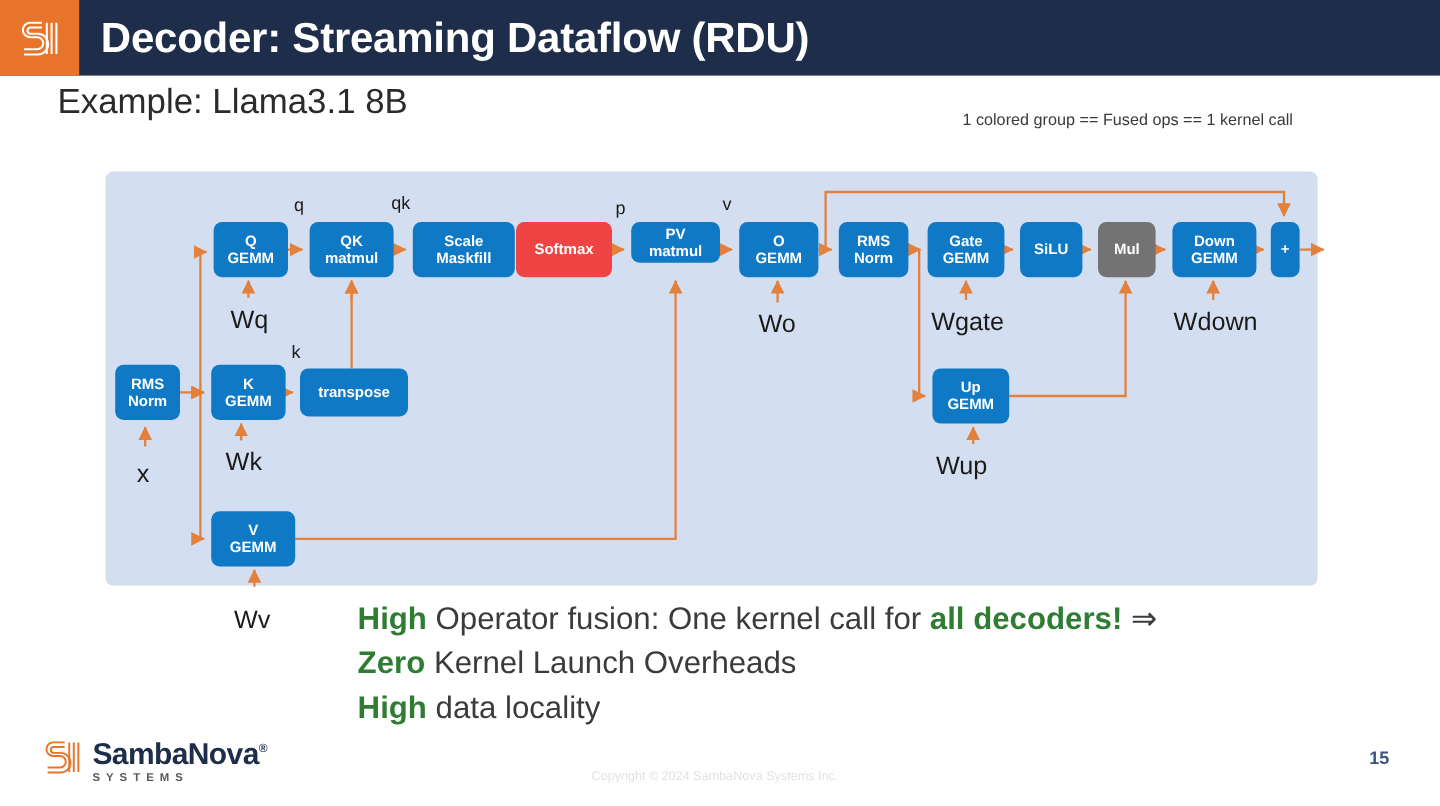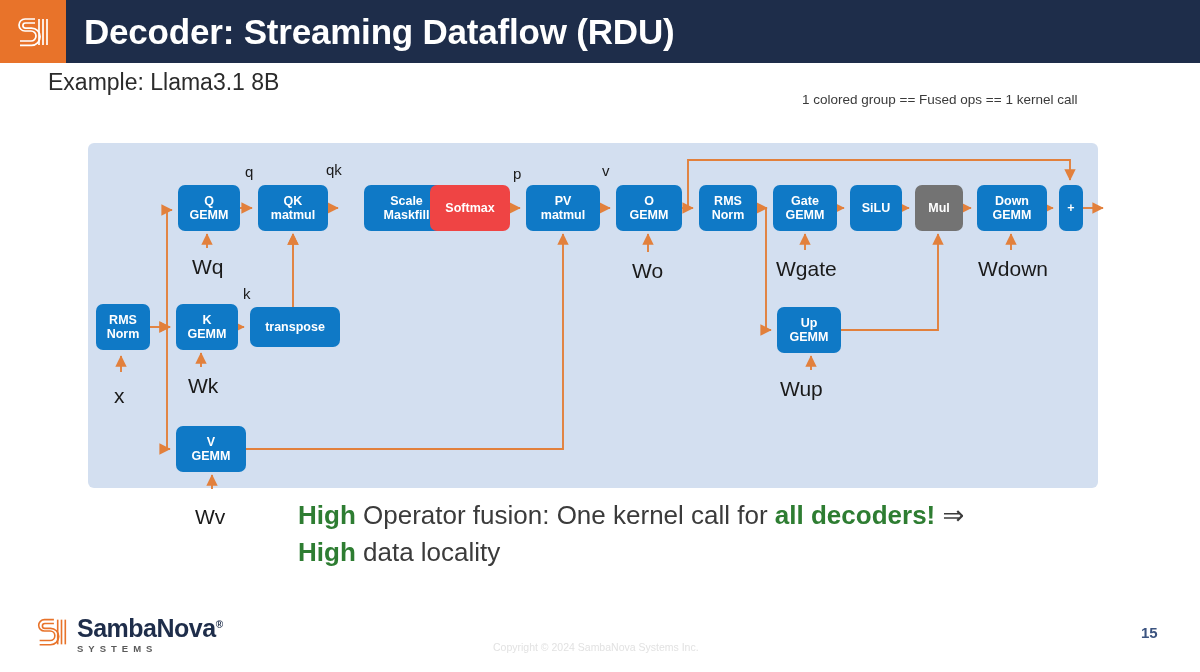--- a/index.html
+++ b/index.html
@@ -25,21 +25,21 @@
     position:absolute;left:84px;top:12px;
     color:#ffffff;
     font-size:35px;font-weight:bold;
     letter-spacing:-0.2px;
     white-space:nowrap;
   }
 
   
   #example-label{
     position:absolute;left:48px;top:69px;
-    font-size:23px;color:#2b2b2b;
+    font-size:29px;color:#2b2b2b;
     white-space:nowrap;
   }
   #legend-note{
     position:absolute;left:802px;top:92px;
     font-size:13.5px;color:#3a3a3a;
     white-space:nowrap;
   }
 
   
   #diagram-panel{
@@ -231,32 +231,32 @@
       <div>
         <span>transpose</span>
       </div>
     </div>
     <div class="node" style="left: 258px; top: 185px; width: 70px; height: 46px; background: rgb(15, 121, 198);">
       <div>
         <span>QK</span>
         <span>matmul</span>
       </div>
     </div>
-    <div class="node" style="left: 364px; top: 185px; width: 85px; height: 46px; background: rgb(15, 121, 198);">
+    <div class="node" style="left: 344px; top: 185px; width: 85px; height: 46px; background: rgb(15, 121, 198);">
       <div>
         <span>Scale</span>
         <span>Maskfill</span>
       </div>
     </div>
     <div class="node" style="left: 430px; top: 185px; width: 80px; height: 46px; background: #ef4444;">
       <div>
         <span>Softmax</span>
       </div>
     </div>
-    <div class="node" style="left: 526px; top: 185px; width: 74px; height: 46px; background: rgb(15, 121, 198);">
+    <div class="node" style="left: 526px; top: 185px; width: 74px; height: 34px; background: rgb(15, 121, 198);">
       <div>
         <span>PV</span>
         <span>matmul</span>
       </div>
     </div>
     <div class="node" style="left: 616px; top: 185px; width: 66px; height: 46px; background: rgb(15, 121, 198);">
       <div>
         <span>O</span>
         <span>GEMM</span>
       </div>
@@ -313,20 +313,23 @@
     <div class="weight-label" style="left: 114px; top: 384px;">x</div>
     <div class="weight-label" style="left: 632px; top: 259px;">Wo</div>
     <div class="weight-label" style="left: 776px; top: 257px;">Wgate</div>
     <div class="weight-label" style="left: 780px; top: 377px;">Wup</div>
     <div class="weight-label" style="left: 978px; top: 257px;">Wdown</div>
   </div>
 
 <div id="bullets">
   <div class="bullet-line">
     <span class="kw">High</span><span> Operator fusion: One kernel call for </span><span class="kw2">all decoders!</span><span> ⇒</span>
+  </div>
+  <div class="bullet-line">
+    <span class="kw">Zero</span><span> Kernel Launch Overheads</span>
   </div>
   <div class="bullet-line">
     <span class="kw">High</span><span> data locality</span>
   </div>
 </div>
 
 <div id="footer-logo">
   <span>
     <svg width="38" height="38" viewBox="0 0 40 40" aria-hidden="true">
       <g fill="none" stroke="#e8732a" stroke-width="1.7">

